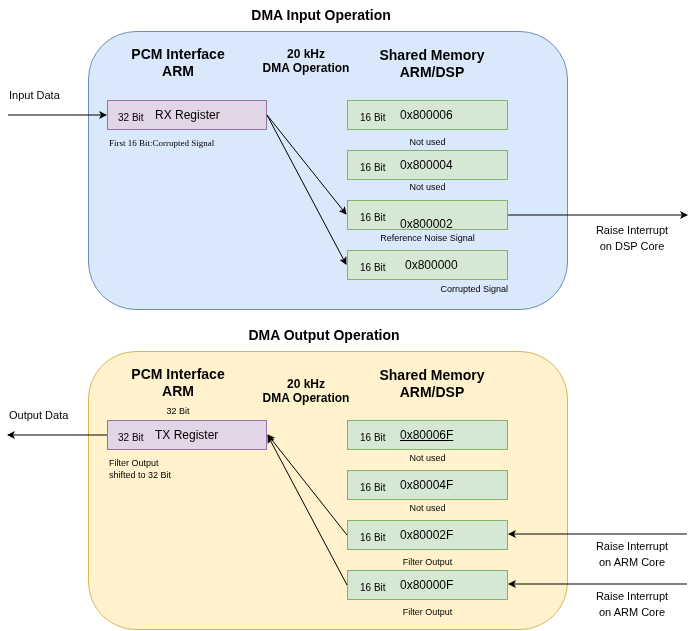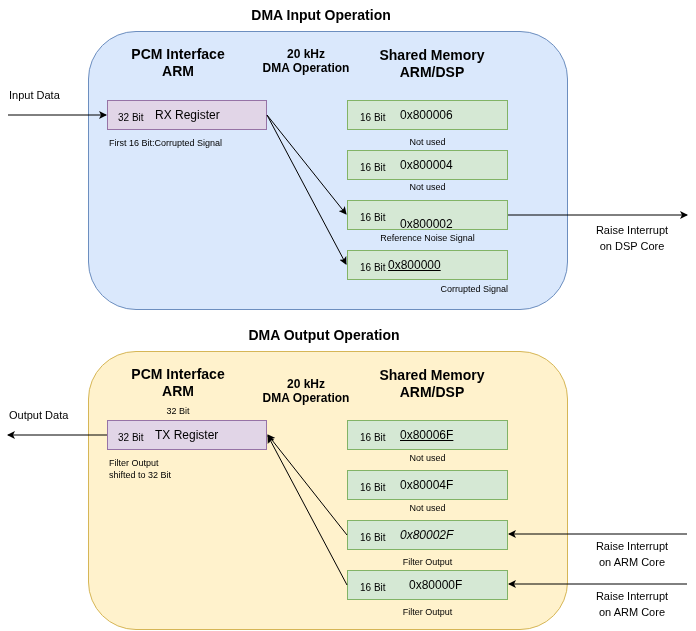--- a/index.html
+++ b/index.html
@@ -40,21 +40,21 @@
   <div>Shared Memory</div>
   <div>ARM/DSP</div>
 </div>
 
 <div class="ext-label" style="left:9px;top:87px;text-align:left;">Input Data</div>
 
 <div class="reg" style="left:107px;top:100px;">
   <span class="bits" style="left:10px;top:11px;">32 Bit</span>
   <span class="name" style="left:47px;top:7px;">RX Register</span>
 </div>
-<div class="note" style="left:109px;top:137px;">
+<div class="note" style="left:109px;top:137px;font-family:Liberation Serif, serif;">
   <div>First 16 Bit:Corrupted Signal</div>
 </div>
 
 <div class="mem" style="left:347px;top:100px;">
   <span class="bits" style="left:12px;top:11px;">16 Bit</span>
   <span class="name" style="left:52px;top:7px;">0x800006</span>
 </div>
 <div class="caption" style="left:347px;width:161px;top:137px;">Not used</div>
 
 <div class="mem" style="left:347px;top:150px;">
@@ -64,21 +64,21 @@
 <div class="caption" style="left:347px;width:161px;top:182px;">Not used</div>
 
 <div class="mem" style="left:347px;top:200px;">
   <span class="bits" style="left:12px;top:11px;">16 Bit</span>
   <span class="name" style="left:52px;top:16px;">0x800002</span>
 </div>
 <div class="caption" style="left:347px;width:161px;top:233px;">Reference Noise Signal</div>
 
 <div class="mem" style="left:347px;top:250px;">
   <span class="bits" style="left:12px;top:11px;">16 Bit</span>
-  <span class="name" style="left:40px;top:7px;text-decoration:underline;">0x800000</span>
+  <span class="name" style="left:57px;top:7px;">0x800000</span>
 </div>
 <div class="caption" style="left:347px;width:161px;top:284px;text-align:right;">Corrupted Signal</div>
 
 <div class="ext-label" style="left:580px;width:104px;top:222px;">
   <div>Raise Interrupt</div>
   <div>on DSP Core</div>
 </div>
 
 <div class="abs section-title" style="left:0;width:648px;top:327px;">DMA Output Operation</div>
 
@@ -116,27 +116,27 @@
 <div class="caption" style="left:347px;width:161px;top:453px;">Not used</div>
 
 <div class="mem" style="left:347px;top:470px;">
   <span class="bits" style="left:12px;top:11px;">16 Bit</span>
   <span class="name" style="left:52px;top:7px;">0x80004F</span>
 </div>
 <div class="caption" style="left:347px;width:161px;top:503px;">Not used</div>
 
 <div class="mem" style="left:347px;top:520px;">
   <span class="bits" style="left:12px;top:11px;">16 Bit</span>
-  <span class="name" style="left:52px;top:7px;font-style:italic;">0x80002F</span>
+  <span class="name" style="left:52px;top:7px;">0x80002F</span>
 </div>
 <div class="caption" style="left:347px;width:161px;top:557px;">Filter Output</div>
 
 <div class="mem" style="left:347px;top:570px;">
   <span class="bits" style="left:12px;top:11px;">16 Bit</span>
-  <span class="name" style="left:52px;top:7px;margin-left:9px;">0x80000F</span>
+  <span class="name" style="left:52px;top:7px;">0x80000F</span>
 </div>
 <div class="caption" style="left:347px;width:161px;top:607px;">Filter Output</div>
 
 <div class="ext-label" style="left:580px;width:104px;top:538px;">
   <div>Raise Interrupt</div>
   <div>on ARM Core</div>
 </div>
 <div class="ext-label" style="left:580px;width:104px;top:588px;">
   <div>Raise Interrupt</div>
   <div>on ARM Core</div>

